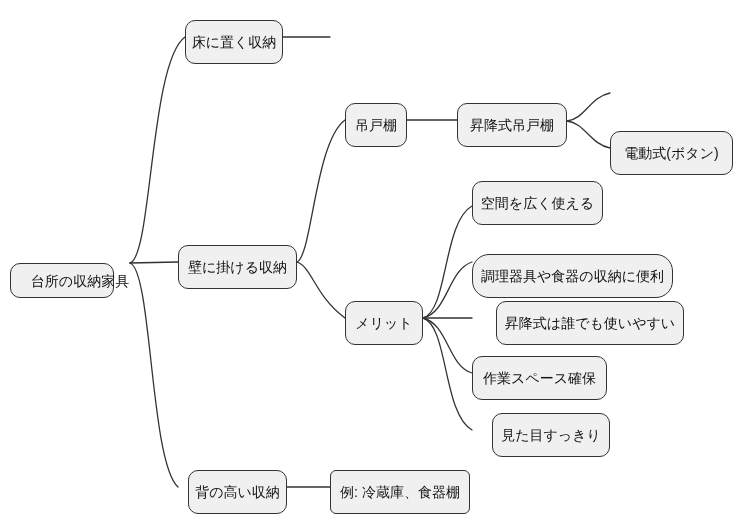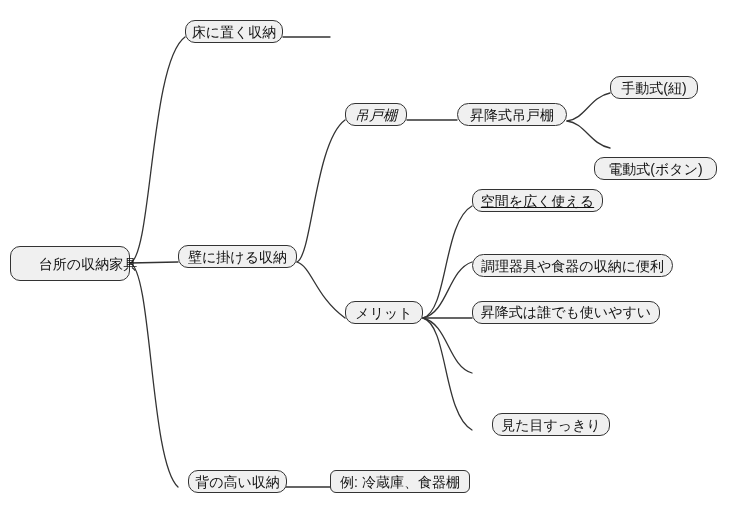--- a/index.html
+++ b/index.html
@@ -14,21 +14,21 @@
     position: absolute; left: 0; top: 0; z-index: 0;
   }
   #connectors path {
     fill: none;
     stroke: var(--line-color, #333);
     stroke-width: 1.3;
     stroke-linecap: round;
   }
   .node {
     position: absolute;
-    height: 23px;
+    height: 44px;
     box-sizing: border-box;
     border: 1.5px solid var(--node-border, #333);
     background: var(--node-fill, #f0f0f0);
     border-radius: 10px;
     display: flex;
     align-items: center;
     justify-content: center;
     font-size: 14px;
     line-height: 1;
     color: #111111;
@@ -52,43 +52,43 @@
     <path d="M567,121 C585,119 590,97 610,93"></path>
     <path d="M567,121 C585,123 590,144 610,148"></path>
     <path d="M423,318 C448,311 443,222 472,206"></path>
     <path d="M423,318 C448,312 448,270 472,262"></path>
     <path d="M423,318 L472,318"></path>
     <path d="M423,318 C448,324 448,366 472,373"></path>
     <path d="M423,318 C448,325 443,414 472,430"></path>
     <path d="M277,487 L330,487"></path>
   </svg>
 
-  <div class="node" style="left:10px;  top:246px; width:120px; height:35px;padding-left:36px;">台所の収納家具</div>
+  <div class="node" style="left:10px;  top:263px; width:104px; height:35px;padding-left:36px;">台所の収納家具</div>
 
   <div class="node" style="left:185px; top:20px;  width:98px;">床に置く収納</div>
 
 
   <div class="node" style="left:178px; top:245px; width:119px;">壁に掛ける収納</div>
 
-  <div class="node" style="left:345px; top:103px; width:62px;font-style:italic;">吊戸棚</div>
+  <div class="node" style="left:345px; top:103px; width:62px;">吊戸棚</div>
 
-  <div class="node" style="left:457px; top:103px; width:110px;border-radius:14px;">昇降式吊戸棚</div>
+  <div class="node" style="left:457px; top:103px; width:110px;">昇降式吊戸棚</div>
 
-  <div class="node" style="left:610px; top:76px;  width:88px;">手動式(紐)</div>
 
-  <div class="node" style="left:594px; top:131px; width:123px;margin-top:26px;">電動式(ボタン)</div>
+  <div class="node" style="left:610px; top:131px; width:123px;">電動式(ボタン)</div>
 
   <div class="node" style="left:345px; top:301px; width:78px;">メリット</div>
 
-  <div class="node" style="left:472px; top:189px; width:131px;text-decoration:underline;">空間を広く使える</div>
+  <div class="node" style="left:472px; top:181px; width:131px;">空間を広く使える</div>
 
   <div class="node" style="left:472px; top:254px; width:201px;border-radius:17px;">調理器具や食器の収納に便利</div>
 
-  <div class="node" style="left:472px; top:301px; width:188px;font-family:Liberation Serif, serif;">昇降式は誰でも使いやすい</div>
+  <div class="node" style="left:496px; top:301px; width:188px;">昇降式は誰でも使いやすい</div>
 
+  <div class="node" style="left:472px; top:356px; width:135px;">作業スペース確保</div>
 
   <div class="node" style="left:472px; top:413px; width:118px;margin-left:20px;">見た目すっきり</div>
 
   <div class="node" style="left:188px; top:470px; width:99px;">背の高い収納</div>
 
   <div class="node" style="left:330px; top:470px; width:140px;border-radius:6px;">例: 冷蔵庫、食器棚</div>
 
 </div>
 
 </body></html>

